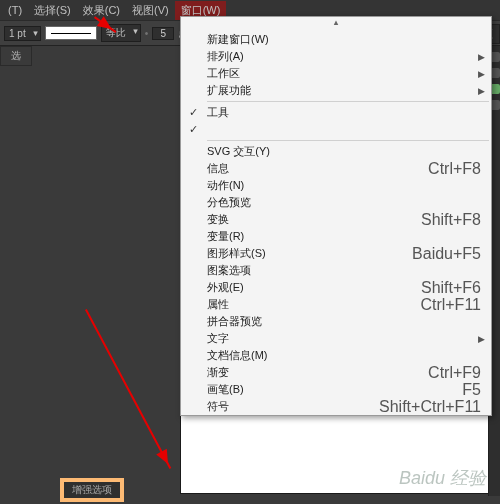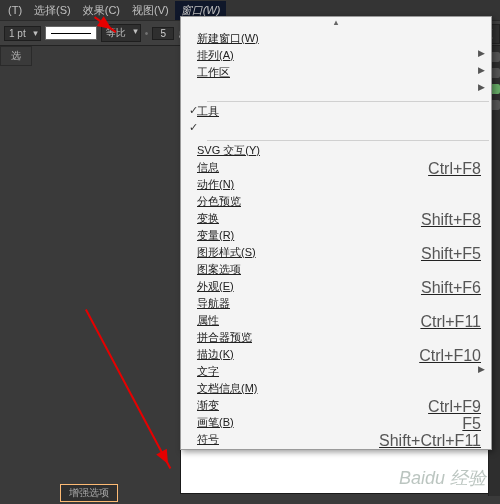--- a/index.html
+++ b/index.html
@@ -1,38 +1,38 @@
 <!DOCTYPE html>
 <html><head>
 <meta charset="utf-8">
 <style>
 * { margin: 0; padding: 0; box-sizing: border-box; font-family: "Microsoft YaHei", sans-serif; }
 body { width: 500px; height: 504px; background: #3a3a3a; overflow: hidden; position: relative; }
 .menubar { height: 20px; background: #343434; display: flex; align-items: center; padding-left: 2px; font-size: 11px; color: #c0c0c0; }
 .menubar .mi { padding: 2px 6px; cursor: pointer; }
-.menubar .mi.open { background: #0f172a; font-style: italic; }
+.menubar .mi.open { background: #7f1d1d; }
 .toolbar { height: 26px; background: #3f3f3f; border-top: 1px solid #2a2a2a; border-bottom: 1px solid #222; display: flex; align-items: center; padding: 0 4px; gap: 4px; font-size: 10px; color: #c0c0c0; }
 .dropdown { background: #2f2f2f; border: 1px solid #1e1e1e; padding: 1px 14px 1px 4px; position: relative; font-size: 10px; }
 .dropdown::after { content: "▾"; position: absolute; right: 2px; font-size: 9px; }
 .stroke-box { width: 52px; height: 14px; background: #fff; border: 1px solid #666; display: flex; align-items: center; justify-content: center; }
 .stroke-line { width: 80%; height: 1px; background: #000; }
 .numfield { width: 22px; background: #2f2f2f; border: 1px solid #1e1e1e; text-align: center; font-size: 10px; color: #ccc; }
 .right-pill { position: absolute; right: 0; top: 24px; background: #303030; color: #aaa; font-size: 10px; padding: 2px 6px; border: 1px solid #222; }
 .panel-tab { position: absolute; left: 0; top: 46px; background: #3a3a3a; color: #bbb; font-size: 10px; padding: 2px 10px; border: 1px solid #2a2a2a; }
 .canvas { position: absolute; left: 180px; top: 76px; width: 310px; height: 418px; background: #fff; border: 1px solid #1a1a1a; }
 .side-panel { position: absolute; right: 0; top: 46px; width: 12px; height: 450px; background: #2e2e2e; border-left: 1px solid #202020; }
 .side-panel .ico { width: 10px; height: 10px; margin: 6px auto; background: #555; border-radius: 2px; }
 .side-panel .ico.alt { background: #6a6; }
-.bottom-tab { position: absolute; left: 60px; bottom: 2px; background: #2f2f2f; color: #aaa; font-size: 10px; padding: 1px 8px; border: 1px solid #fdba74; }
+.bottom-tab { position: absolute; left: 60px; bottom: 2px; background: #2f2f2f; color: #aaa; font-size: 10px; padding: 1px 8px; border: 4px solid #fdba74; }
 .red-arrow { position: absolute; width: 2px; background: #e60000; transform-origin: top left; }
 .red-arrow::after { content: ""; position: absolute; bottom: -1px; left: -5px; border: 6px solid transparent; border-top: 14px solid #e60000; }
 .arrow1 { left: 94px; top: 18px; height: 26px; transform: rotate(-55deg); }
 .arrow2 { left: 85px; top: 310px; height: 180px; transform: rotate(-28deg); }
 .menu { position: absolute; left: 180px; top: 16px; width: 312px; background: #f4f4f4; border: 1px solid #9a9a9a; box-shadow: 2px 2px 6px rgba(0,0,0,0.4); font-size: 11px; color: #222; z-index: 50; }
-.menu-item { display: flex; align-items: flex-start; padding: 0 10px 0 16px; height: 17px; position: relative; text-decoration: underline; }
+.menu-item { display: flex; align-items: center; padding: 0 10px 0 26px; height: 17px; position: relative; }
 .menu-item .label { flex: 1; }
 .menu-item .shortcut { color: #555; font-size: 16px; }
 .menu-item .check { position: absolute; left: 8px; font-size: 11px; color: #333; }
 .menu-item .sub { position: absolute; right: 6px; font-size: 9px; color: #555; }
 .menu-sep { height: 1px; background: #d0d0d0; margin: 2px 2px 2px 26px; }
 .menu-toparrow { text-align: center; font-size: 9px; color: #666; height: 14px; line-height: 10px; }
 .watermark { position: absolute; right: 14px; bottom: 14px; color: rgba(120,140,130,0.5); font-size: 18px; font-style: italic; }
 </style>
 </head>
 <body>
@@ -80,20 +80,21 @@
       </div>
       <div class="menu-item">
         <span class="label">排列(A)</span>
         <span class="sub">▶</span>
       </div>
       <div class="menu-item">
         <span class="label">工作区</span>
         <span class="sub">▶</span>
       </div>
       <div class="menu-item">
+        <span class="label">扩展功能</span>
         <span class="sub">▶</span>
       </div>
     </div>
   <div class="menu-sep"></div>
   <div id="menu-toggle">
       <div class="menu-item">
         <span class="check">✓</span>
         <span class="label">工具</span>
       </div>
       <div class="menu-item">
@@ -117,42 +118,35 @@
       </div>
       <div class="menu-item">
         <span class="label">变换</span>
         <span class="shortcut">Shift+F8</span>
       </div>
       <div class="menu-item">
         <span class="label">变量(R)</span>
       </div>
       <div class="menu-item">
         <span class="label">图形样式(S)</span>
-        <span class="shortcut">Shift+F5</span>
+        <span class="shortcut">Baidu+F5</span>
       </div>
       <div class="menu-item">
         <span class="label">图案选项</span>
       </div>
       <div class="menu-item">
         <span class="label">外观(E)</span>
         <span class="shortcut">Shift+F6</span>
       </div>
       <div class="menu-item">
-        <span class="label">导航器</span>
-      </div>
-      <div class="menu-item">
         <span class="label">属性</span>
         <span class="shortcut">Ctrl+F11</span>
       </div>
       <div class="menu-item">
         <span class="label">拼合器预览</span>
-      </div>
-      <div class="menu-item">
-        <span class="label">描边(K)</span>
-        <span class="shortcut">Ctrl+F10</span>
       </div>
       <div class="menu-item">
         <span class="label">文字</span>
         <span class="sub">▶</span>
       </div>
       <div class="menu-item">
         <span class="label">文档信息(M)</span>
       </div>
       <div class="menu-item">
         <span class="label">渐变</span>

